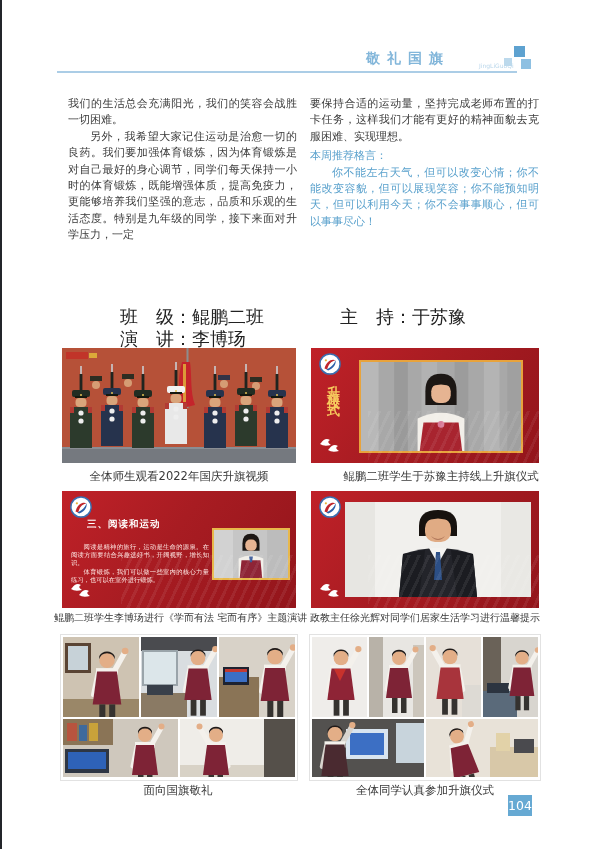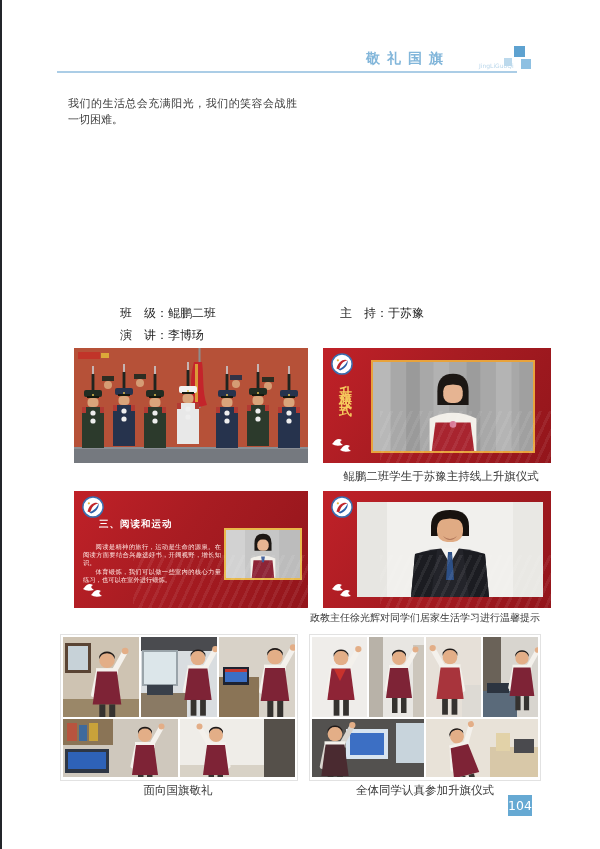--- a/index.html
+++ b/index.html
@@ -31,27 +31,27 @@
   .col p.indent { text-indent:2em; }
   .motto-label { color:#58a0cc; margin-top:3px; }
   .motto-text  { color:#58a0cc; text-indent:2em; }
 
   
   .headline { position:absolute; left:0; top:237px; width:600px; text-align:center; color:#f08519; font-weight:bold; }
   .headline .l1 { font-size:24px; letter-spacing:4px; }
   .headline .l2 { font-size:20px; letter-spacing:1px; margin-top:5px; }
 
   
-  .meta { position:absolute; font-size:12px; color:#222; }
+  .meta { position:absolute; font-size:18px; color:#222; }
   .meta-class   { left:120px; top:305px; }
   .meta-host    { left:340px; top:305px; }
   .meta-speaker { left:120px; top:327px; }
 
   
-  .photo { position:absolute; overflow:hidden;margin-left:12px; }
+  .photo { position:absolute; overflow:hidden; }
   .caption { position:absolute; text-align:center; font-family:"DejaVu Sans", sans-serif;
              font-size:11.5px; color:#3a3a3a; white-space:nowrap; }
   .caption.small { font-size:10px; }
 
   .redframe { background:linear-gradient(125deg,#c02128 0%,#a81c22 45%,#93151b 100%); }
   .redframe::after { 
     content:""; position:absolute; right:0; bottom:0; width:75%; height:45%;
     background:repeating-linear-gradient(115deg, rgba(255,255,255,0.07) 0 3px, rgba(255,255,255,0) 3px 9px);
     pointer-events:none;
   }
@@ -151,20 +151,26 @@
 
   <div class="header-rule"></div>
   <div class="header-title">敬礼国旗</div>
   <div class="header-pinyin">JingLiGuoQi</div>
   <div class="sq sq1"></div>
   <div class="sq sq2"></div>
   <div class="sq sq3"></div>
 
   <div class="col col-left">
     <p>我们的生活总会充满阳光，我们的笑容会战胜一切困难。</p>
+    <p class="indent">另外，我希望大家记住运动是治愈一切的良药。我们要加强体育锻炼，因为体育锻炼是对自己最好的身心调节，同学们每天保持一小时的体育锻炼，既能增强体质，提高免疫力，更能够培养我们坚强的意志，品质和乐观的生活态度。特别是九年级的同学，接下来面对升学压力，一定</p>
+  </div>
+  <div class="col col-right">
+    <p>要保持合适的运动量，坚持完成老师布置的打卡任务，这样我们才能有更好的精神面貌去克服困难、实现理想。</p>
+    <p class="motto-label">本周推荐格言：</p>
+    <p class="motto-text">你不能左右天气，但可以改变心情；你不能改变容貌，但可以展现笑容；你不能预知明天，但可以利用今天；你不会事事顺心，但可以事事尽心！</p>
   </div>
 
 
   <div class="meta meta-class">班　级：鲲鹏二班</div>
   <div class="meta meta-host">主　持：于苏豫</div>
   <div class="meta meta-speaker">演　讲：李博玚</div>
 
   <div class="photo p1">
     <svg viewBox="0 0 234 115" preserveAspectRatio="none">
       <rect x="0" y="0" width="234" height="115" fill="#b65138"></rect>
@@ -187,20 +193,21 @@
       <use href="#soldier" x="36" y="16" width="28" height="90" style="--uniform:#26334d;--cap:#26334d"></use>
       <use href="#soldier" x="67" y="18" width="28" height="90"></use>
       <use href="#soldier" x="100" y="14" width="28" height="90" style="--uniform:#e8e8e8;--cap:#f2f2f2"></use>
       <use href="#soldier" x="139" y="18" width="28" height="90" style="--uniform:#26334d;--cap:#26334d"></use>
       <use href="#soldier" x="170" y="16" width="28" height="90"></use>
       <use href="#soldier" x="201" y="18" width="28" height="90" style="--uniform:#26334d;--cap:#26334d"></use>
       <rect x="4" y="4" width="22" height="7" fill="#c23128" opacity="0.9"></rect>
       <rect x="27" y="5" width="8" height="5" fill="#e0b23a" opacity="0.9"></rect>
     </svg>
   </div>
+  <div class="caption cap1">全体师生观看2022年国庆升旗视频</div>
 
   <div class="photo p2 redframe">
     <svg class="logo-badge">
         <use href="#logo"></use>
       </svg>
     <div class="banner-vtext">升旗仪式</div>
     <svg class="doves">
         <use href="#dovepair"></use>
       </svg>
     <div class="inner-shot">
@@ -242,20 +249,21 @@
         <rect x="0" width="20" height="52" fill="#d2d2d2"></rect>
           <rect x="56" width="22" height="52" fill="#bcbcbc"></rect>
         <path d="M30,14 Q30,4 39,4 Q48,4 48,14 L48,22 L30,22 Z" fill="#1c1714"></path>
         <rect x="33" y="10" width="12" height="12" rx="5" fill="#e6b492"></rect>
         <path d="M26,30 Q39,24 52,30 L52,52 L26,52 Z" fill="#f2efe9"></path>
         <path d="M29,32 L49,32 L51,52 L27,52 Z" fill="#8e2436"></path>
         <path d="M37,28 L41,28 L40,34 L38,34 Z" fill="#3a5a9a"></path>
       </svg>
     </div>
   </div>
+  <div class="caption cap3 small">鲲鹏二班学生李博玚进行《学而有法 宅而有序》主题演讲</div>
 
   <div class="photo p4 redframe">
     <svg class="logo-badge">
         <use href="#logo"></use>
       </svg>
     <svg class="doves">
         <use href="#dovepair"></use>
       </svg>
     <div class="inner-shot">
       <svg viewBox="0 0 186 95" preserveAspectRatio="none">

